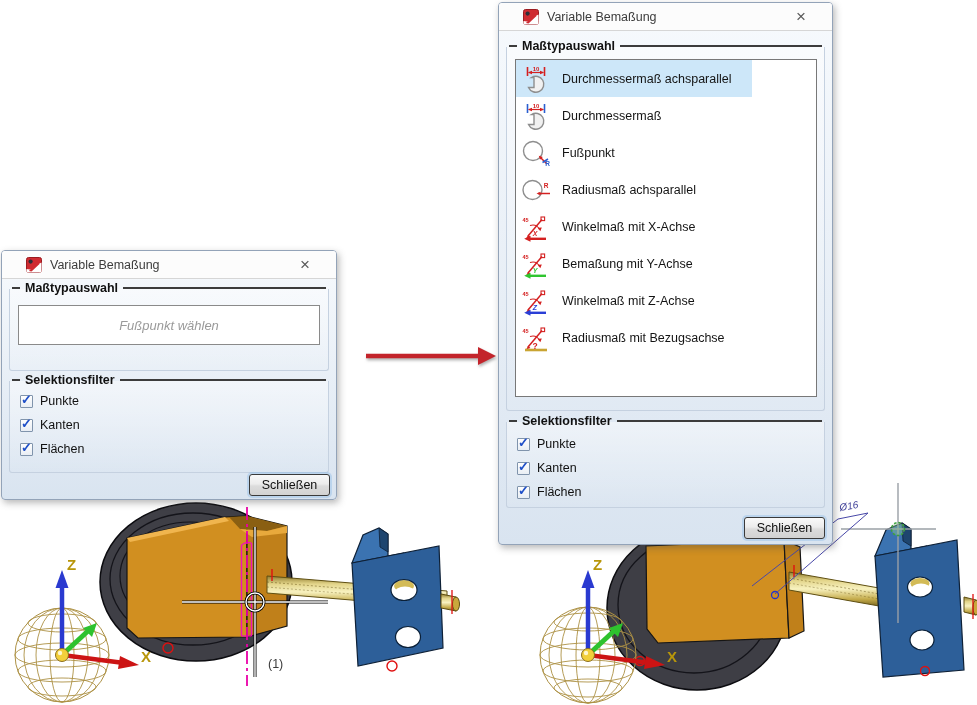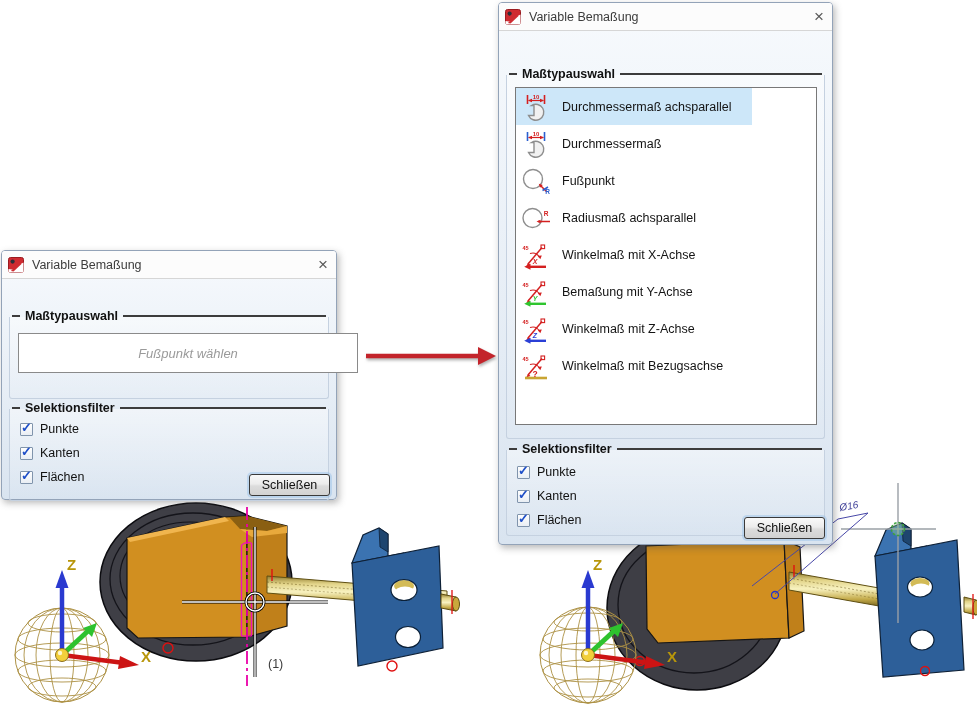--- a/index.html
+++ b/index.html
@@ -7,41 +7,41 @@
           font-family:"Liberation Sans",sans-serif;-webkit-font-smoothing:antialiased;}
   svg.scene{position:absolute;}
   svg.arrow{position:absolute;filter:drop-shadow(1.5px 2px 1.5px rgba(110,110,110,.55));}
 
   
   .dialog{position:absolute;border:1px solid #93a3b8;border-radius:4px;background:linear-gradient(180deg,#f7fafd 0%,#e7eef6 55%,#d9e4f0 100%);
           box-shadow:2px 3px 7px rgba(70,70,70,.38);box-sizing:border-box;}
   .dlg-left{left:1px;top:250px;width:336px;height:250px;}
   .dlg-right{left:498px;top:2px;width:335px;height:543px;}
   .titlebar{height:28px;box-sizing:border-box;background:#fcfcfc;border-bottom:1px solid #d6d6d6;
-            border-radius:3px 3px 0 0;display:flex;align-items:center;padding:0 6px;gap:8px;}
+            border-radius:3px 3px 0 0;display:flex;align-items:center;padding:0 24px;gap:8px;}
   .titlebar .title{font-size:12.5px;color:#3c3c3c;flex:1;}
   .titlebar .close{font-size:17px;color:#5a5a5a;line-height:1;cursor:default;padding:0 2px;}
   .app-icon{width:16px;height:16px;display:inline-block;}
   .body{position:relative;box-sizing:border-box;}
   .dlg-left .body{height:221px;}
   .dlg-right .body{height:514px;}
 
   .group{position:absolute;border:1px solid #c5d1e0;border-top:none;border-radius:0 0 3px 3px;
-         background:linear-gradient(180deg,rgba(255,255,255,.45),rgba(255,255,255,0));box-sizing:border-box;margin-top:28px;}
+         background:linear-gradient(180deg,rgba(255,255,255,.45),rgba(255,255,255,0));box-sizing:border-box;}
   .group-header{position:absolute;top:-8px;left:2px;right:2px;display:flex;align-items:center;gap:5px;}
   .group-header .gh-dash{width:8px;height:1.5px;background:#3c3c3c;}
   .group-header .gh-line{flex:1;height:1.5px;background:#3c3c3c;}
   .group-header .gh-label{font-size:12.5px;font-weight:bold;color:#111;white-space:nowrap;}
 
   .dlg-left .g1{left:7px;top:10px;width:320px;height:82px;}
   .dlg-left .g2{left:7px;top:102px;width:320px;height:92px;}
   .dlg-right .g1{left:7px;top:16px;width:319px;height:364px;}
   .dlg-right .g2{left:7px;top:391px;width:319px;height:86px;}
 
-  .placeholder-box{position:absolute;left:8px;top:16px;width:340px;height:40px;background:#fff;
+  .placeholder-box{position:absolute;left:8px;top:16px;width:302px;height:40px;background:#fff;
                    border:1px solid #8a8a8a;display:flex;align-items:center;justify-content:center;box-sizing:border-box;}
   .placeholder-box .ph{font-size:13px;font-style:italic;color:#9a9a9a;}
 
   .cb-list{padding:8px 0 0 10px;}
   .dlg-right .cb-list{padding-top:10px;}
   .cb-row{display:flex;align-items:center;gap:7px;height:24px;}
   .cb{width:13px;height:13px;box-sizing:border-box;border:1px solid #8094ac;border-radius:1px;
       background:linear-gradient(180deg,#fefefe,#e9eef4);position:relative;flex:0 0 auto;}
   .cb .check{position:absolute;left:0px;top:-4px;font-size:13px;font-weight:bold;color:#2050c8;}
   .cb-label{font-size:12.5px;color:#111;}
@@ -407,21 +407,21 @@
     <span class="icon-slot"><svg viewBox="0 0 30 30" width="30" height="30">
                   <text x="1.5" y="10" font-size="5.5" font-weight="bold" fill="#d42020">45</text>
                   <line x1="7" y1="24" x2="21" y2="7.5" stroke="#d42020" stroke-width="1.5"></line>
                   <rect x="20" y="5" width="3.6" height="3.6" fill="none" stroke="#d42020" stroke-width="1.1"></rect>
                   <path d="M9,13.5 Q15.5,11.5 18.5,17.5" stroke="#d42020" stroke-width="1.1" fill="none"></path>
                   <polygon points="19.3,19.3 16.8,15.8 20.8,15.6" fill="#d42020"></polygon>
                   <polygon points="5.2,26.5 7.2,22.5 9.4,25" fill="#d42020"></polygon>
                   <line x1="4" y1="27" x2="26" y2="27" stroke="#c9a432" stroke-width="2.6"></line>
                   <text x="14" y="25.5" font-size="8.5" font-weight="bold" fill="#d42020" text-anchor="middle">?</text>
                 </svg></span>
-    <span class="item-label">Winkelmaß mit Bezugsachse</span>
+    <span class="item-label">Radiusmaß mit Bezugsachse</span>
   </div>
 </div>
       </div>
       <div class="group g2">
         <div class="group-header">
           <span class="gh-dash"></span>
           <span class="gh-label">Selektionsfilter</span>
           <span class="gh-line"></span>
         </div>
         <div class="cb-list">

